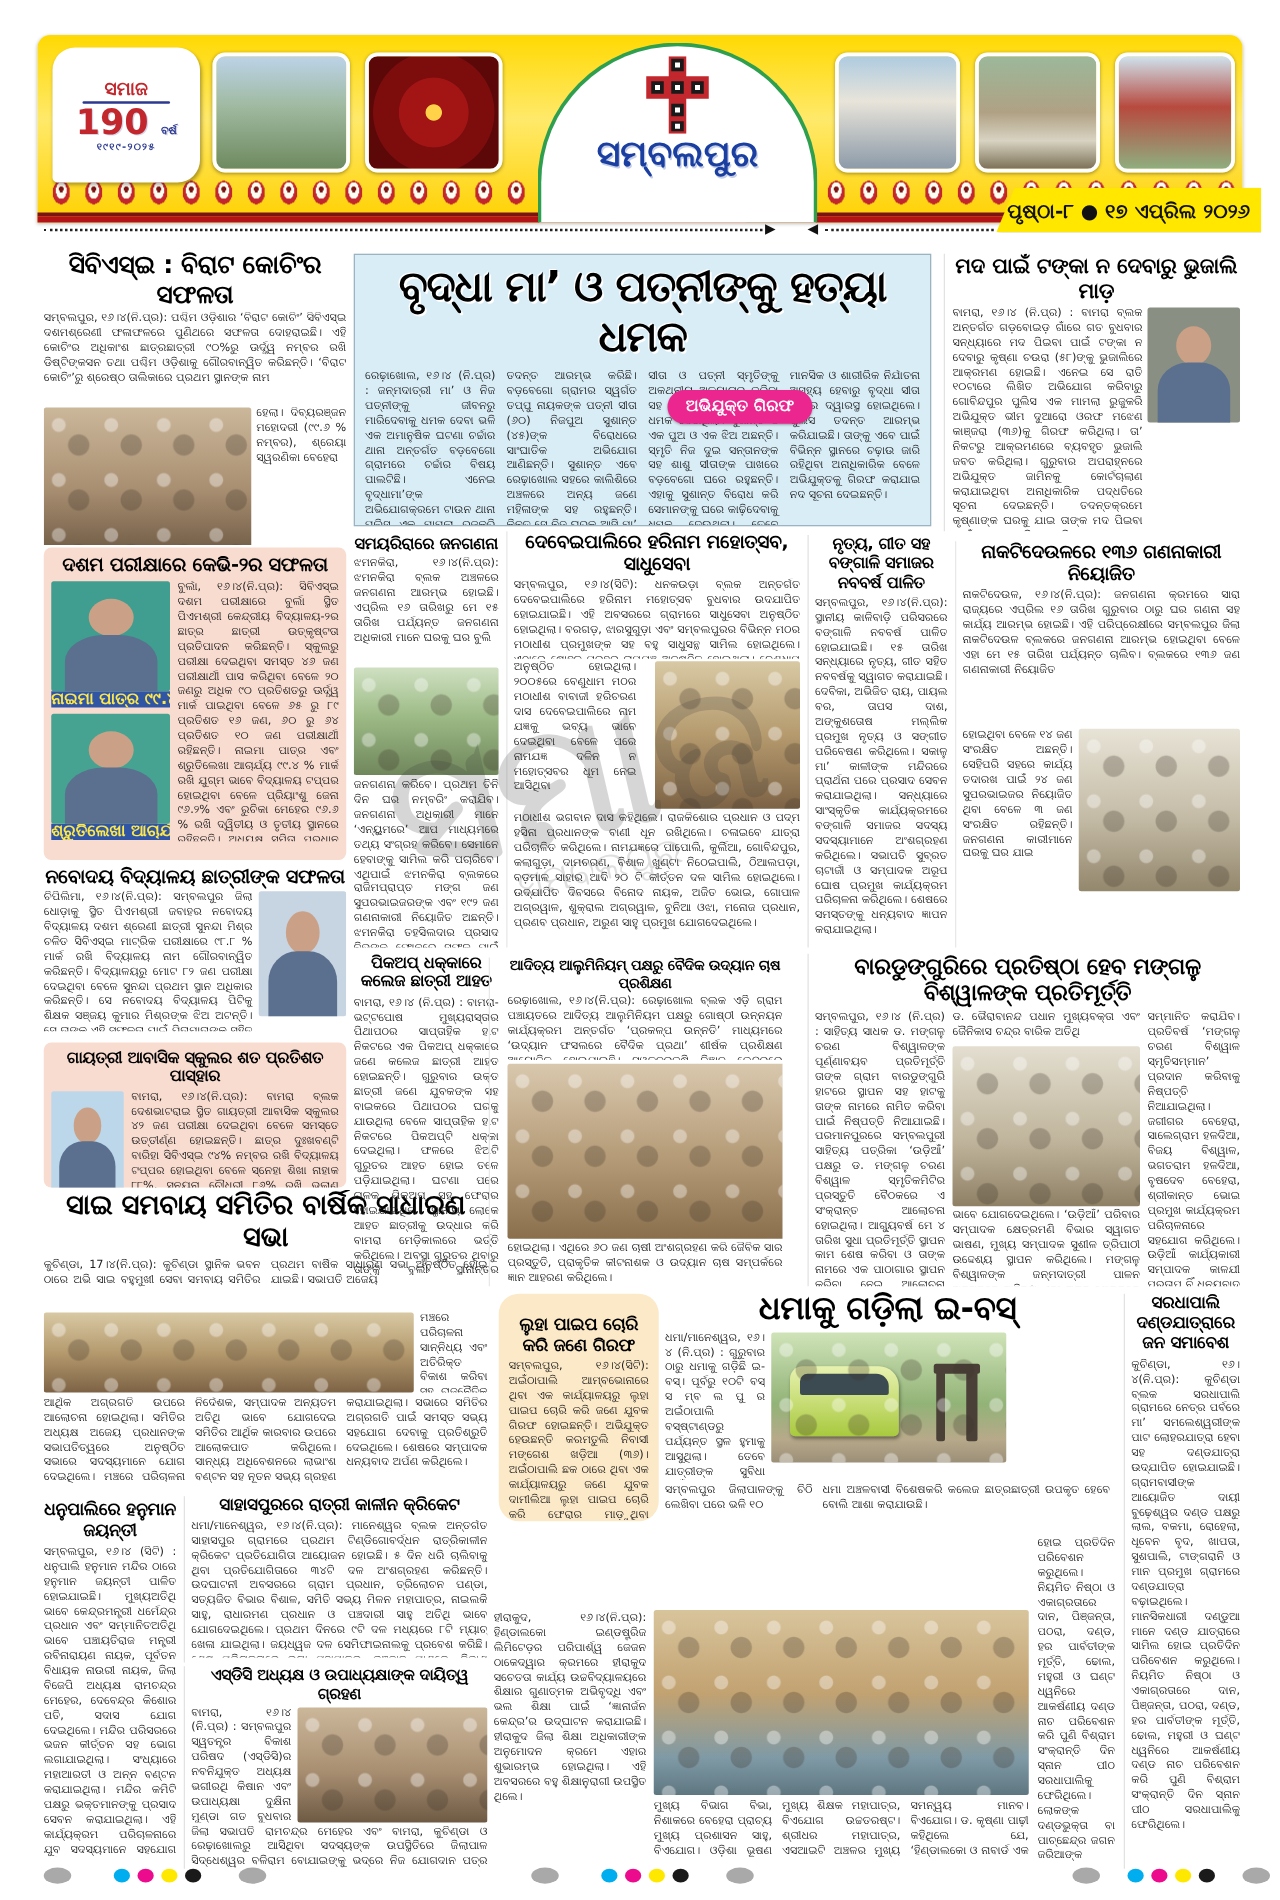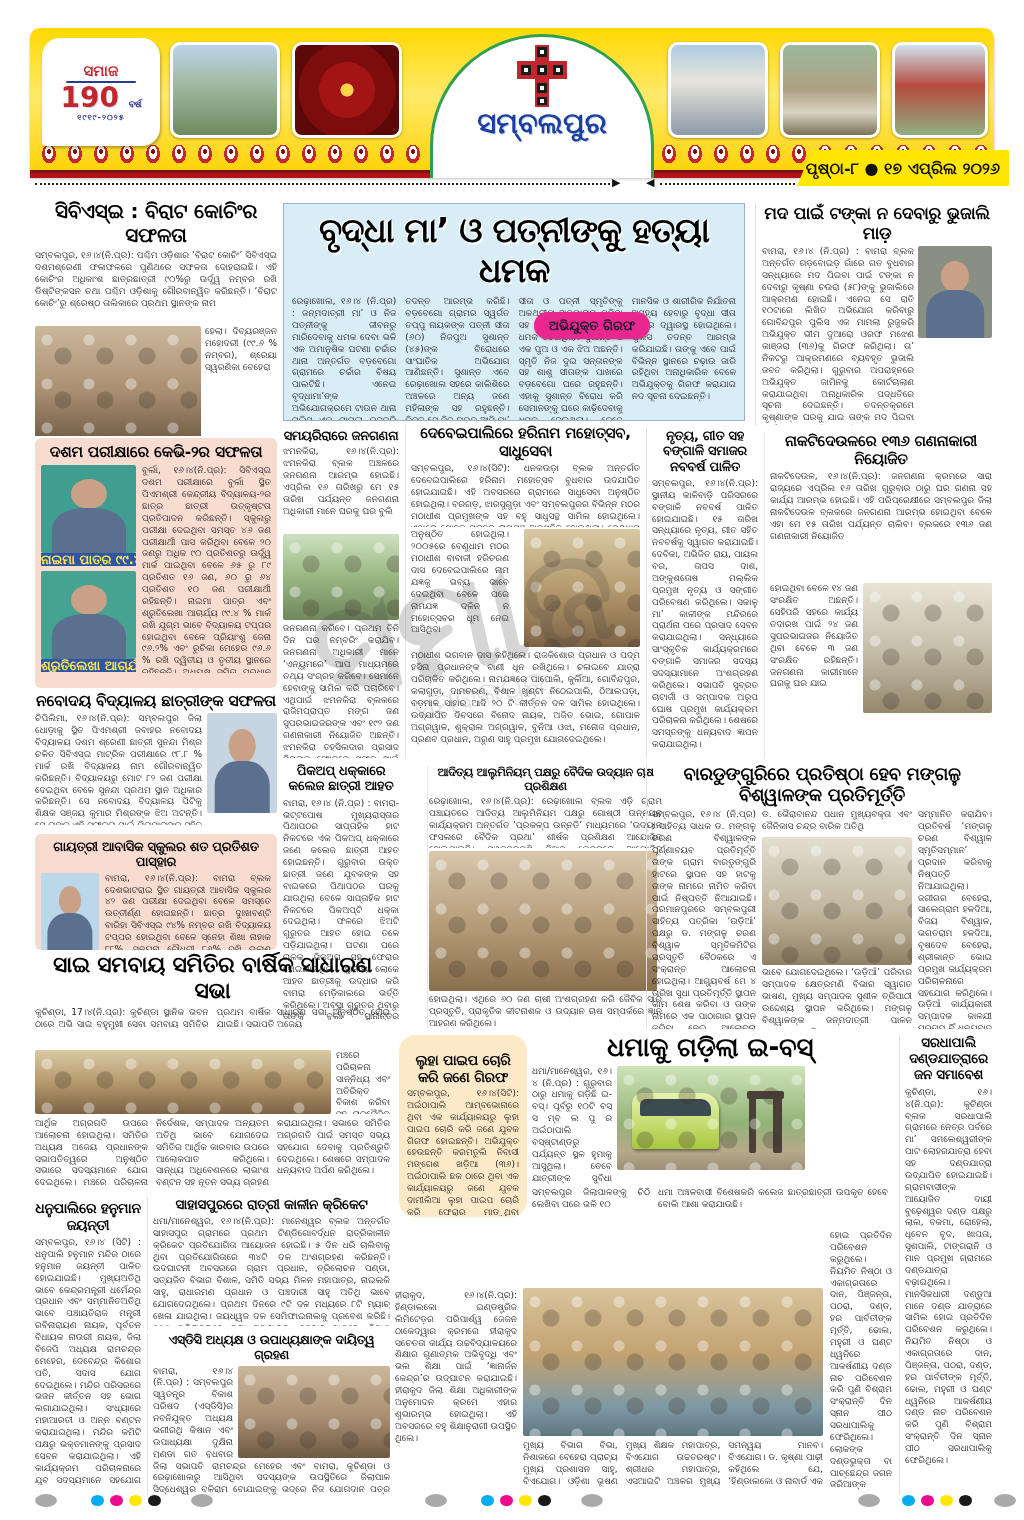--- a/index.html
+++ b/index.html
@@ -45,21 +45,21 @@
   .art{position:absolute;overflow:hidden}
   .hl{font-weight:bold;color:#000;text-align:center;line-height:1.18;letter-spacing:-.3px}
   .hl-xl{font-size:34px;letter-spacing:-1px;text-shadow:1.5px 1.5px 0 #fff,-1px -1px 0 #fff}
   .hl-lg{font-size:20px}
   .hl-md{font-size:15.5px}
   .hl-sm{font-size:13px}
   .bt{font-size:9px;line-height:1.32;text-align:justify;color:#1c1c1c;overflow:hidden}
   .pink-box{background:#f9dcd0;border-radius:6px;padding:5px 6px}
   .blue-box{background:#d9edf7;border:1px solid #9db3bf;padding:6px 8px}
   .cream-box{background:#fce9c8;border-radius:16px;padding:17px 8px}
-  .badge{background:#ec268f;color:#0f172a;font-weight:bold;font-size:13px;border-radius:14px;
+  .badge{background:#ec268f;color:#ffffff;font-weight:bold;font-size:13px;border-radius:14px;
     display:flex;align-items:center;justify-content:center;box-shadow:0 1px 2px rgba(0,0,0,.3)}
   .cols2{column-count:2;column-gap:8px}
   .cols3{column-count:3;column-gap:8px}
   .cols4{column-count:4;column-gap:9px}
 
   
   .photo{position:relative;overflow:hidden;border-radius:2px;background:linear-gradient(180deg,#b9b39e,#8d8471)}
   .photo::after{content:"";position:absolute;inset:0;
     background-image:radial-gradient(circle 6px at 12px 14px, rgba(255,255,255,.38) 0 5px, transparent 6px),
       radial-gradient(circle 9px at 28px 30px, rgba(60,50,40,.28) 0 8px, transparent 9px);
@@ -259,21 +259,21 @@
       <div class="bt" style="width:88px;height:186px">ହୋଇଥିବା ବେଳେ ୧୪ ଜଣ ସଂରକ୍ଷିତ ଅଛନ୍ତି। ସେହିପରି ସହରେ କାର୍ଯ୍ୟ ତଦାରଖ ପାଇଁ ୨୪ ଜଣ ସୁପରଭାଇଜର ନିୟୋଜିତ ଥିବା ବେଳେ ୩ ଜଣ ସଂରକ୍ଷିତ ରହିଛନ୍ତି। ଜନଗଣନା କାରୀମାନେ ଘରକୁ ଘର ଯାଇ</div>
       <div class="photo ph-room" style="flex:1;height:130px;background:linear-gradient(180deg,#e7e3d6 0%,#c4bba6 55%,#93876c 100%)"></div>
     </div>
   </div>
 
   <div class="art" style="left:283px;top:763px;width:116px;height:266px">
     <div class="hl hl-sm">ପିକଅପ୍‌ ଧକ୍କାରେ କଲେଜ ଛାତ୍ରୀ ଆହତ</div>
     <div class="bt" style="height:222px;margin-top:4px">ବାମରା, ୧୬।୪ (ନି.ପ୍ର) : ବାମରା-ଭଟ୍ଟପୋଷ ମୁଖ୍ୟରାସ୍ତାର ପିଥାପଠର ସାପ୍ତାହିକ ହାଟ ନିକଟରେ ଏକ ପିକଅପ୍ ଧକ୍କାରେ ଜଣେ କଲେଜ ଛାତ୍ରୀ ଆହତ ହୋଇଛନ୍ତି। ଗୁରୁବାର ଉକ୍ତ ଛାତ୍ରୀ ଜଣେ ଯୁବକଙ୍କ ସହ ବାଇକରେ ପିଥାପଠର ଘରକୁ ଯାଉଥିଲା ବେଳେ ସାପ୍ତାହିକ ହାଟ ନିକଟରେ ପିକଅପ୍‌ଟି ଧକ୍କା ଦେଇଥିଲା। ଫଳରେ ଝିଅଟି ଗୁରୁତର ଆହତ ହୋଇ ତଳେ ପଡ଼ିଯାଇଥିଲା। ଘଟଣା ପରେ ଚାଳକ ପିକଅପ୍ ସହ ଫେରାର ହୋଇଯାଇଥିଲା। ସ୍ଥାନୀୟ ଲୋକେ ଆହତ ଛାତ୍ରୀକୁ ଉଦ୍ଧାର କରି ବାମରା ମେଡ଼ିକାଲରେ ଭର୍ତ୍ତି କରିଥିଲେ। ଅବସ୍ଥା ଗୁରୁତର ଥିବାରୁ ତାଙ୍କୁ ବୁର୍ଲା ସ୍ଥାନାନ୍ତର କରାଯାଇଛି। ବାମରା ପୁଲିସ ମାମଲା ରୁଜୁ କରି ପିକଅପ୍ ଚାଳକକୁ ଖୋଜୁଛି।</div>
   </div>
 
-  <div class="art" style="left:427px;top:766px;width:235px;height:263px;border-left:1px solid #e8e8e8;padding-left:1px">
+  <div class="art" style="left:391px;top:766px;width:235px;height:263px;border-left:1px solid #e8e8e8;padding-left:14px">
     <div class="hl" style="font-size:11.5px">ଆଦିତ୍ୟ ଆଲୁମିନିୟମ୍ ପକ୍ଷରୁ ବୈଦିକ ଉଦ୍ୟାନ ଚାଷ ପ୍ରଶିକ୍ଷଣ</div>
     <div class="bt" style="height:52px;margin-top:3px">ରେଢ଼ାଖୋଲ, ୧୬।୪(ନି.ପ୍ର): ରେଢ଼ାଖୋଲ ବ୍ଲକ ଏଡ଼ି ଗ୍ରାମ ପଞ୍ଚାୟତରେ ଆଦିତ୍ୟ ଆଲୁମିନିୟମ ପକ୍ଷରୁ ଗୋଷ୍ଠୀ ଉନ୍ନୟନ କାର୍ଯ୍ୟକ୍ରମ ଅନ୍ତର୍ଗତ ‘ପ୍ରକଳ୍ପ ଉନ୍ନତି’ ମାଧ୍ୟମରେ ‘ଉଦ୍ୟାନ ଫସଲରେ ବୈଦିକ ପ୍ରଥା’ ଶୀର୍ଷକ ପ୍ରଶିକ୍ଷଣ ଆୟୋଜିତ ହୋଇଯାଇଛି। ସ୍ୱତନ୍ତ୍ରକୃଷି ବିଜ୍ଞାନ କେନ୍ଦ୍ରରେ ଆୟୋଜିତ କାର୍ଯ୍ୟକ୍ରମରେ ପ୍ରଶିକ୍ଷଣ ସହିତ ଅନୁଭବ ବିନିମୟ କାର୍ଯ୍ୟକ୍ରମ ଆୟୋଜିତ</div>
     <div class="photo ph-outdoor" style="width:228px;height:140px;margin-top:3px;background:linear-gradient(180deg,#d9c8ae 0%,#b49a76 55%,#8a6f4d 100%)"></div>
     <div class="bt" style="height:44px;margin-top:3px">ହୋଇଥିଲା। ଏଥିରେ ୬୦ ଜଣ ଚାଷୀ ଅଂଶଗ୍ରହଣ କରି ଜୈବିକ ସାର ପ୍ରସ୍ତୁତି, ପ୍ରାକୃତିକ କୀଟନାଶକ ଓ ଉଦ୍ୟାନ ଚାଷ ସମ୍ପର୍କରେ ଜ୍ଞାନ ଆହରଣ କରିଥିଲେ।</div>
   </div>
 
   <div class="art" style="left:646px;top:763px;width:346px;height:266px;border-left:1px solid #e2e2e2;padding-left:5px">
     <div class="hl hl-md" style="font-size:18px">ବାରଡୁଙ୍ଗୁରିରେ ପ୍ରତିଷ୍ଠା ହେବ ମଙ୍ଗଳୁ ବିଶ୍ୱାଳଙ୍କ ପ୍ରତିମୂର୍ତ୍ତି</div>
     <div style="display:flex;gap:6px;margin-top:4px">
       <div class="bt" style="width:104px;height:222px">ସମ୍ବଲପୁର, ୧୬।୪ (ନି.ପ୍ର) : ସାହିତ୍ୟ ସାଧକ ଡ. ମଙ୍ଗଳୁ ଚରଣ ବିଶ୍ୱାଳଙ୍କ ପୂର୍ଣ୍ଣାବୟବ ପ୍ରତିମୂର୍ତ୍ତି ତାଙ୍କ ଗ୍ରାମ ବାରଡୁଙ୍ଗୁରି ହାଟରେ ସ୍ଥାପନ ସହ ହାଟକୁ ତାଙ୍କ ନାମରେ ନାମିତ କରିବା ପାଇଁ ନିଷ୍ପତ୍ତି ନିଆଯାଇଛି। ପରମାନପୁରରେ ସମ୍ବଲପୁରୀ ସାହିତ୍ୟ ପତ୍ରିକା ‘ଉଡ଼ିଆଁ’ ପକ୍ଷରୁ ଡ. ମଙ୍ଗଳୁ ଚରଣ ବିଶ୍ୱାଳ ସ୍ମୃତିକମିଟିର ପ୍ରସ୍ତୁତି ବୈଠକରେ ଏ ସଂକ୍ରାନ୍ତ ଆଲୋଚନା ହୋଇଥିଲା। ଆଗ୍ୟୁବର୍ଷ ମେ ୪ ତାରିଖ ସୁଧା ପ୍ରତିମୂର୍ତ୍ତି ସ୍ଥାପନ କାମ ଶେଷ କରିବା ଓ ତାଙ୍କ ନାମରେ ଏକ ପାଠାଗାର ସ୍ଥାପନ କରିବା ନେଇ ଆଲୋଚନା ହୋଇଥିଲା। ପରମାନପୁର ମାଇନର ସ୍କୁଲର ଅବସରପ୍ରାପ୍ତ ପ୍ରଧାନଶିକ୍ଷକ ତ୍ରିଲୋଚନ ସାହୁଙ୍କ ସଭାପତିତ୍ୱରେ ଆୟୋଜିତ ସଭାରେ</div>

